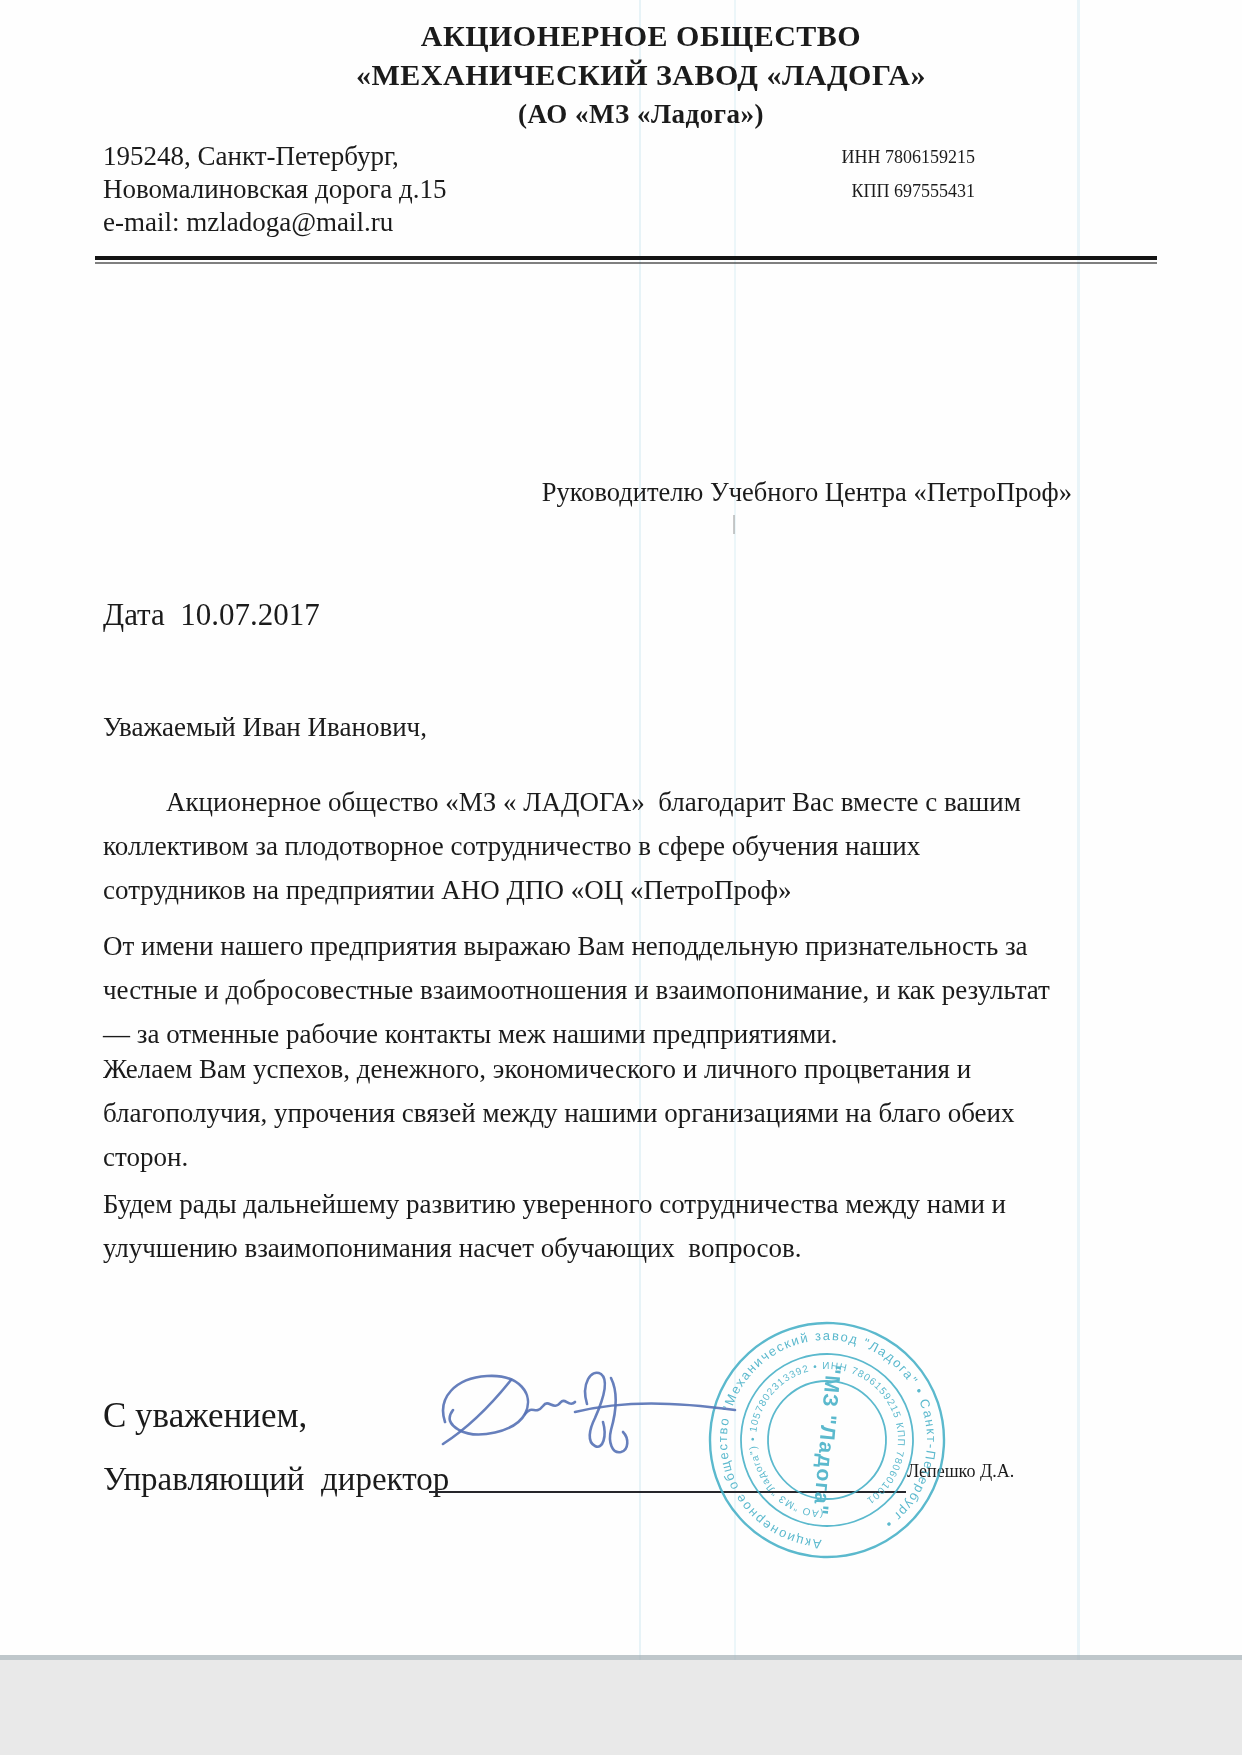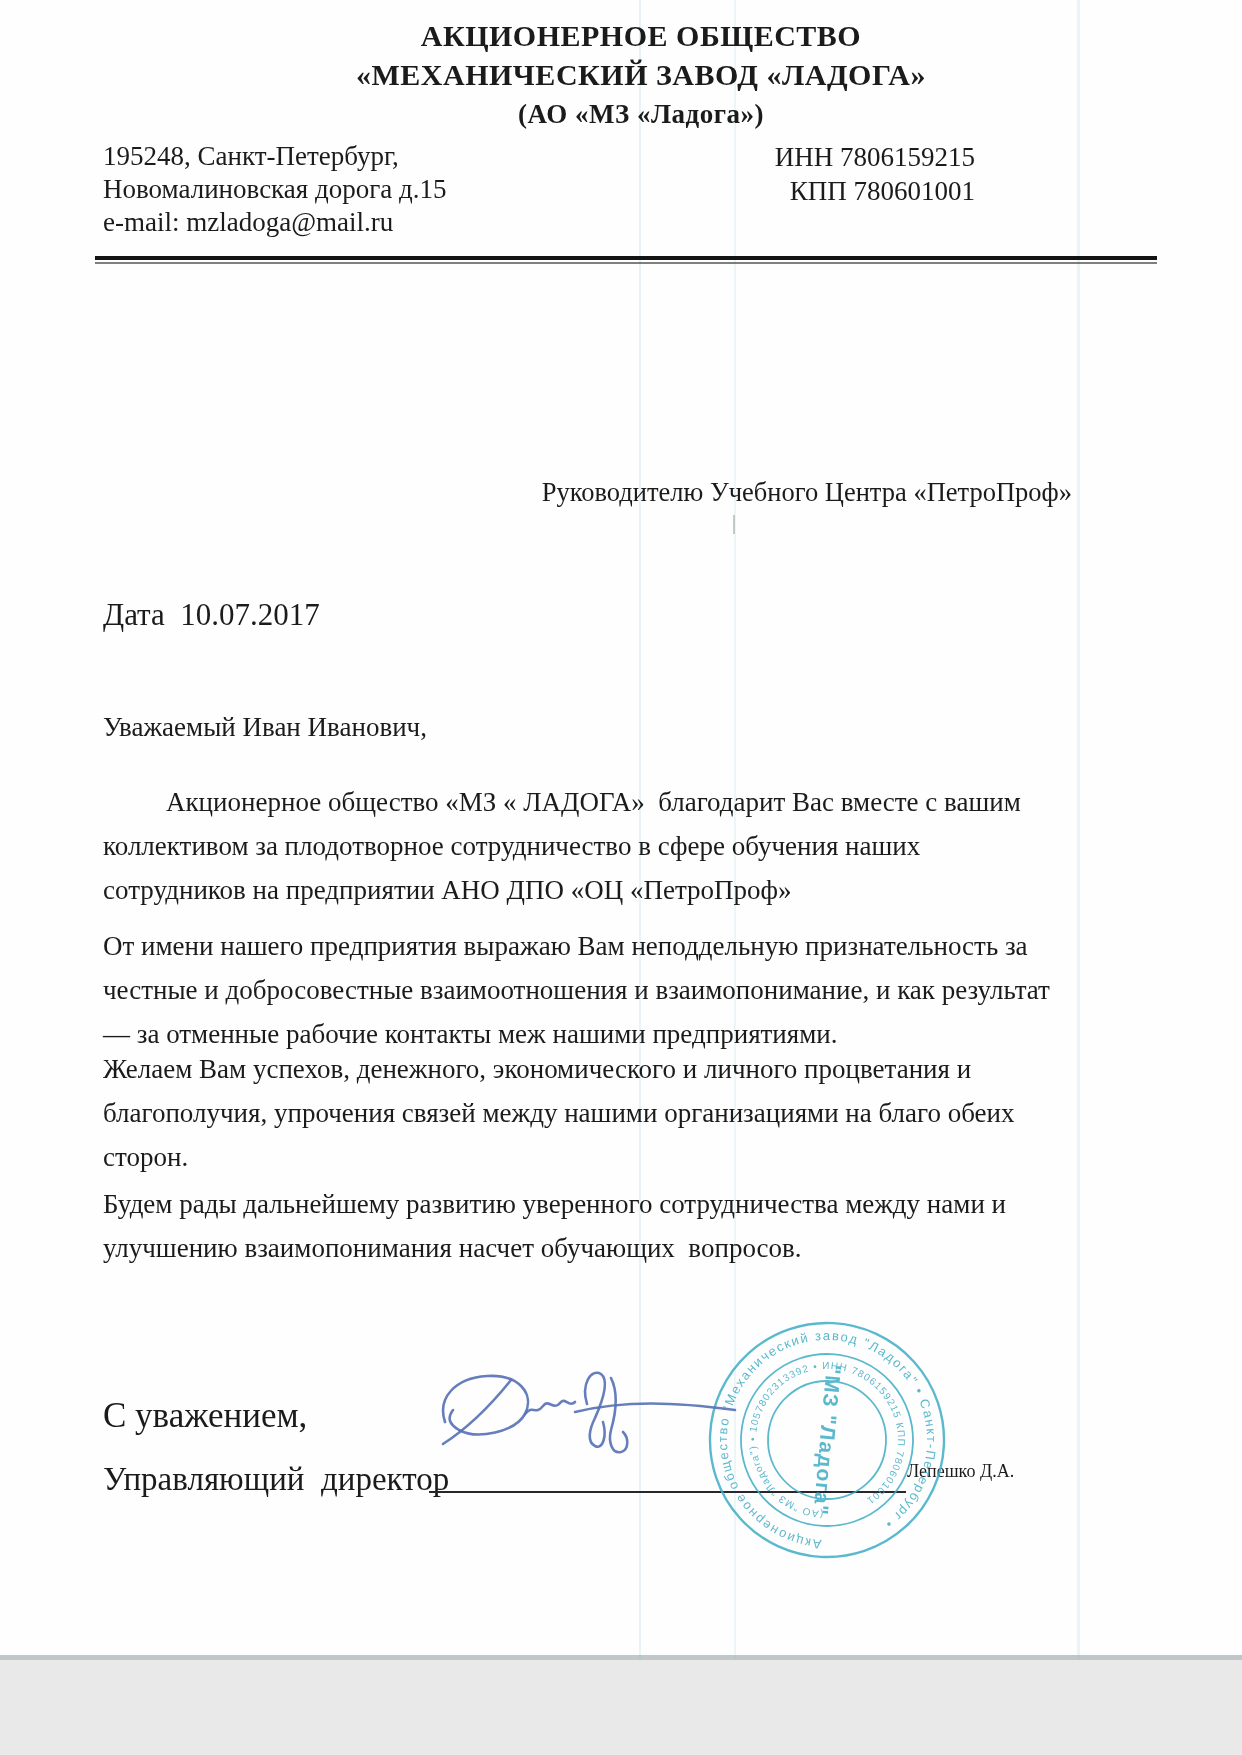--- a/index.html
+++ b/index.html
@@ -13,21 +13,21 @@
   .s1{left:639px;width:2px;background:rgba(203,231,240,.45);}
   .s2{left:734px;width:2px;background:rgba(208,233,241,.38);}
   .s3{left:1077px;width:3px;background:rgba(206,232,240,.42);}
   .bottom-edge{position:absolute;left:0;right:0;bottom:0;height:5px;background:#aab4b9;opacity:.75;}
 
   .hdr{position:absolute;top:16px;left:0;width:100%;text-align:center;}
   .h1{font-size:30px;font-weight:bold;line-height:39px;letter-spacing:.5px;}
   .h2{font-size:27px;font-weight:bold;line-height:40px;letter-spacing:.5px;}
 
   .addr{position:absolute;top:140px;left:103px;font-size:27px;line-height:33px;}
-  .tax{position:absolute;top:140px;left:770px;width:205px;text-align:right;font-size:27px;line-height:34px;}
+  .tax{position:absolute;top:140px;left:770px;width:205px;text-align:right;font-size:18px;line-height:34px;}
 
   .rule-a{position:absolute;top:256px;left:95px;width:1062px;height:4px;background:#141414;}
   .rule-b{position:absolute;top:262px;left:95px;width:1062px;height:2px;background:#3a3a3a;opacity:.65;}
 
   .recipient{position:absolute;top:477px;right:210px;font-size:26.5px;white-space:pre;}
   .artifact{position:absolute;top:515px;left:733px;width:2px;height:19px;background:#9d9d9d;opacity:.55;}
 
   .dateline{position:absolute;top:597px;left:103px;font-size:31px;white-space:pre;}
   .salutation{position:absolute;top:712px;left:103px;font-size:27px;white-space:pre;}
 
@@ -70,21 +70,21 @@
   </header>
 
   <div class="addr">
     <div>195248, Санкт-Петербург,</div>
     <div>Новомалиновская дорога д.15</div>
     <div>e-mail: mzladoga@mail.ru</div>
   </div>
 
   <div class="tax">
     <div>ИНН 7806159215</div>
-    <div>КПП 780601001</div>
+    <div>КПП 697555431</div>
   </div>
 
   <div class="rule-a"></div>
   <div class="rule-b"></div>
 
   <div class="recipient">Руководителю Учебного Центра «ПетроПроф»</div>
   <div class="artifact"></div>
 
   <div class="dateline">Дата  10.07.2017</div>
   <div class="salutation">Уважаемый Иван Иванович,</div>

